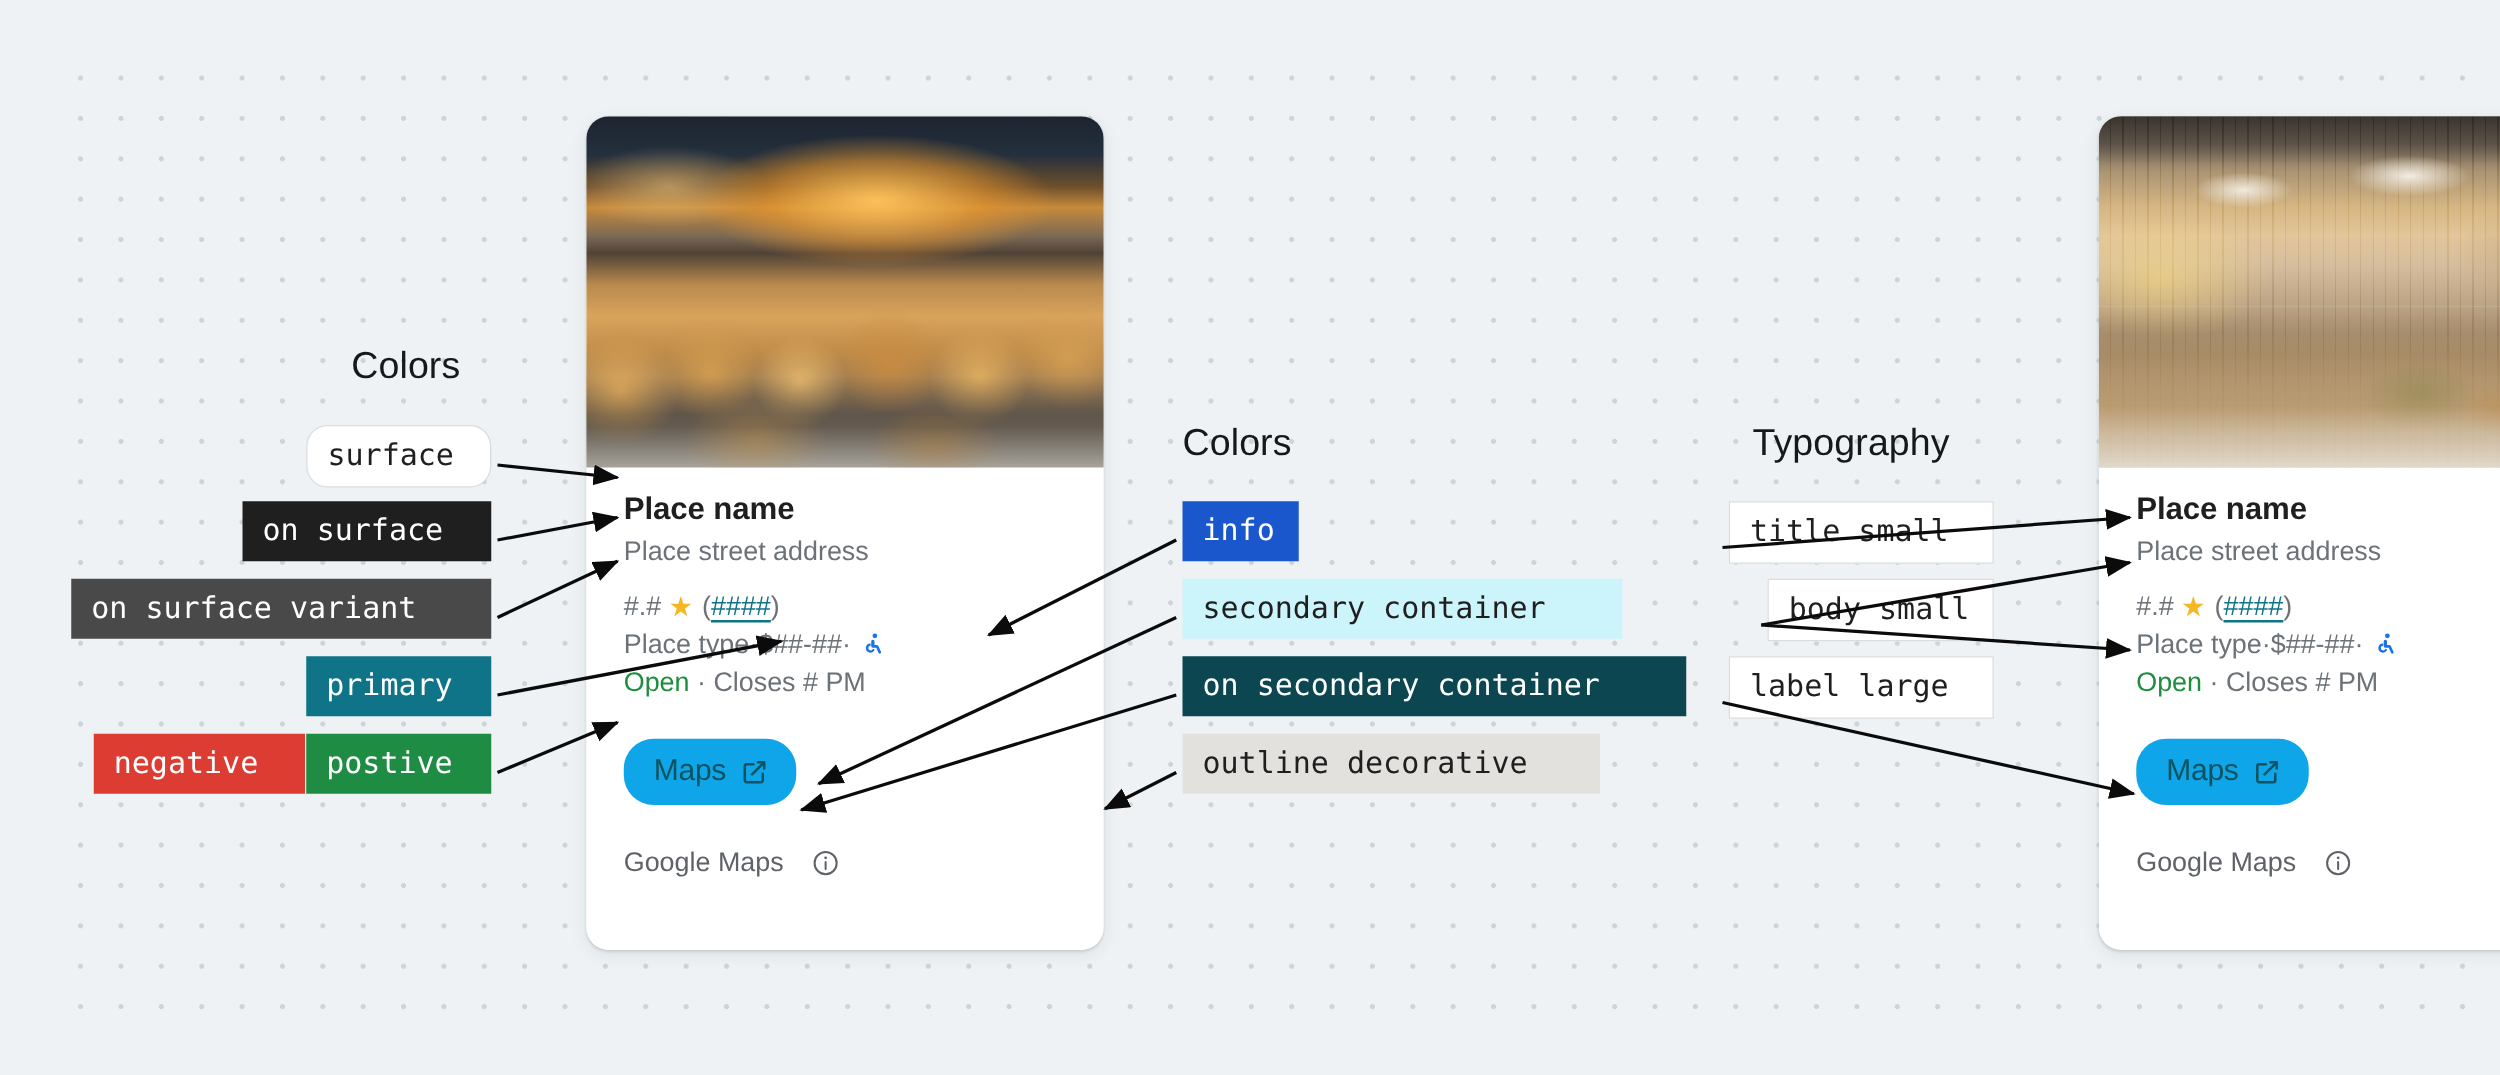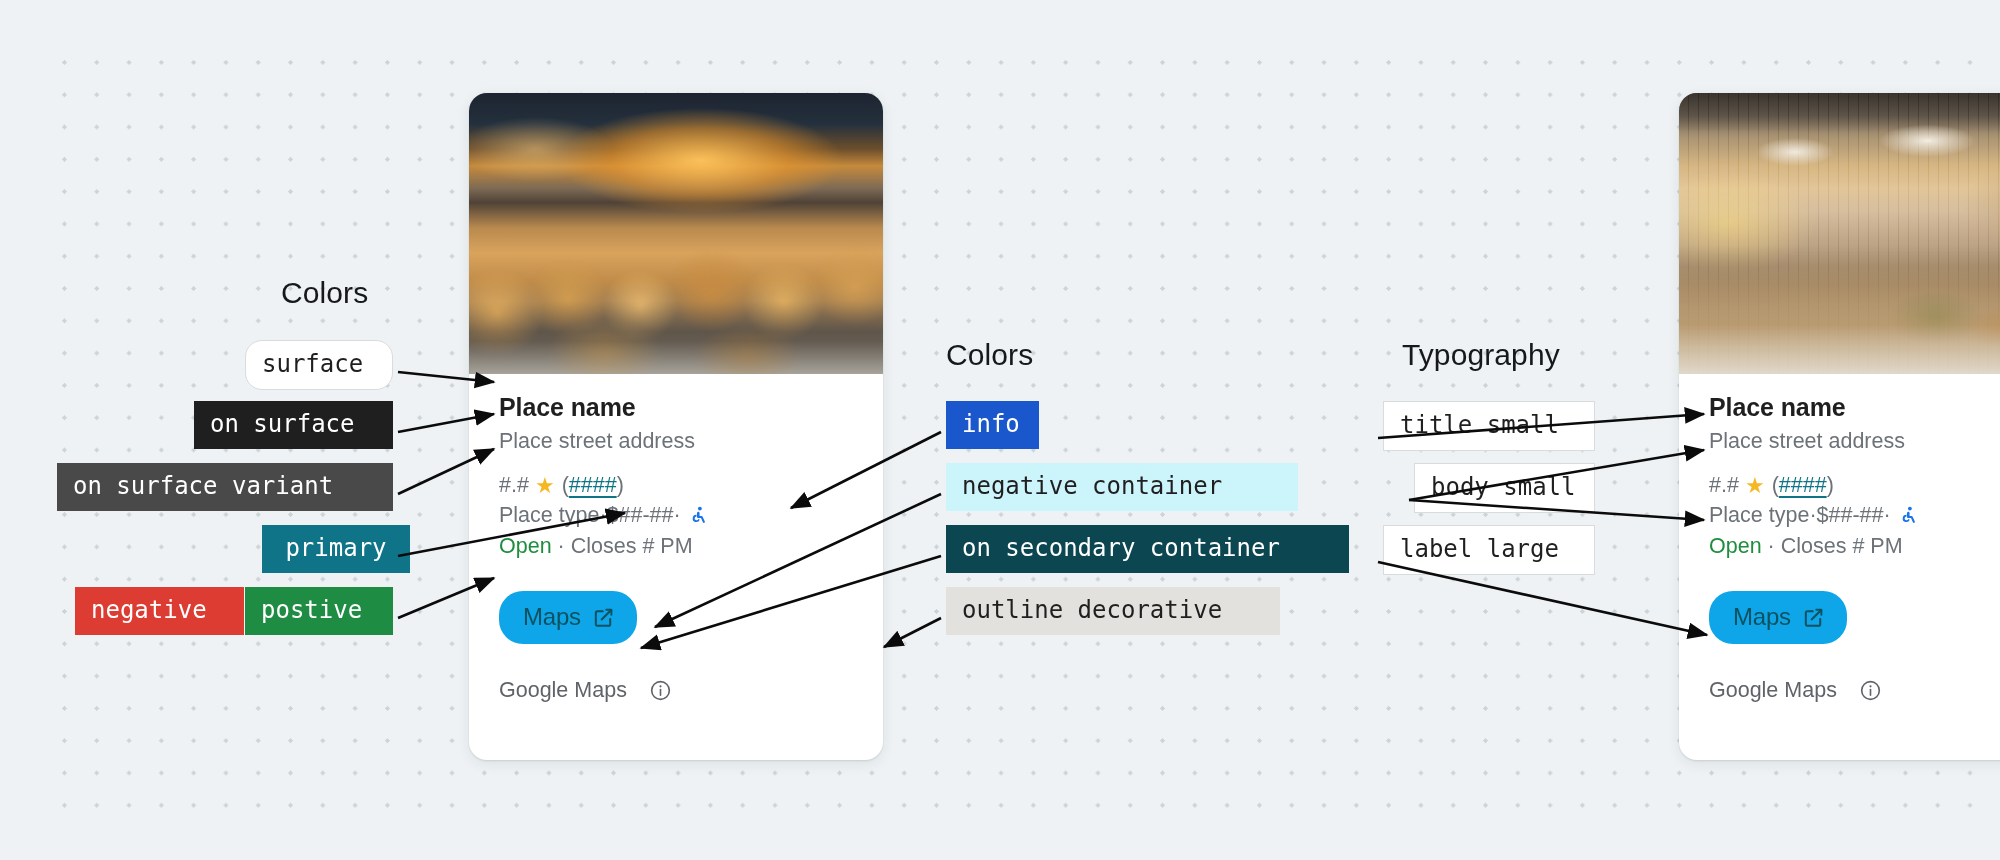--- a/index.html
+++ b/index.html
@@ -258,35 +258,35 @@
 
   <div class="chip bordered" style="left:245px; top:340px; width:148px; background:#ffffff; color:#1f1f1f;border-radius:17px;">
     <span>surface</span>
   </div>
   <div class="chip" style="left:194px; top:401px; width:199px; background:#1f1f1f; color:#ffffff;">
     <span>on surface</span>
   </div>
   <div class="chip" style="left:57px; top:463px; width:336px; background:#49494a; color:#ffffff;">
     <span>on surface variant</span>
   </div>
-  <div class="chip" style="left:262px; top:525px; width:148px; background:#0f7487; color:#ffffff;justify-content:center;">
+  <div class="chip" style="left:245px; top:525px; width:148px; background:#0f7487; color:#ffffff;">
     <span>primary</span>
   </div>
   <div class="chip" style="left:75px; top:587px; width:169px; background:#dc3c32; color:#ffffff;">
     <span>negative</span>
   </div>
   <div class="chip" style="left:245px; top:587px; width:148px; background:#1e8c42; color:#ffffff;">
     <span>postive</span>
   </div>
 
   <div class="chip" style="left:946px; top:401px; width:93px; background:#1a56cc; color:#ffffff;">
     <span>info</span>
   </div>
   <div class="chip" style="left:946px; top:463px; width:352px; background:#ccf4fb; color:#1f1f1f;">
-    <span>negative container</span>
+    <span>secondary container</span>
   </div>
   <div class="chip" style="left:946px; top:525px; width:403px; background:#0c4650; color:#ffffff;">
     <span>on secondary container</span>
   </div>
   <div class="chip" style="left:946px; top:587px; width:334px; background:#e2e1de; color:#1f1f1f;">
     <span>outline decorative</span>
   </div>
 
   <div class="chip bordered" style="left:1383px; top:401px; width:212px; background:#ffffff; color:#1f1f1f;">
     <span>title small</span>

